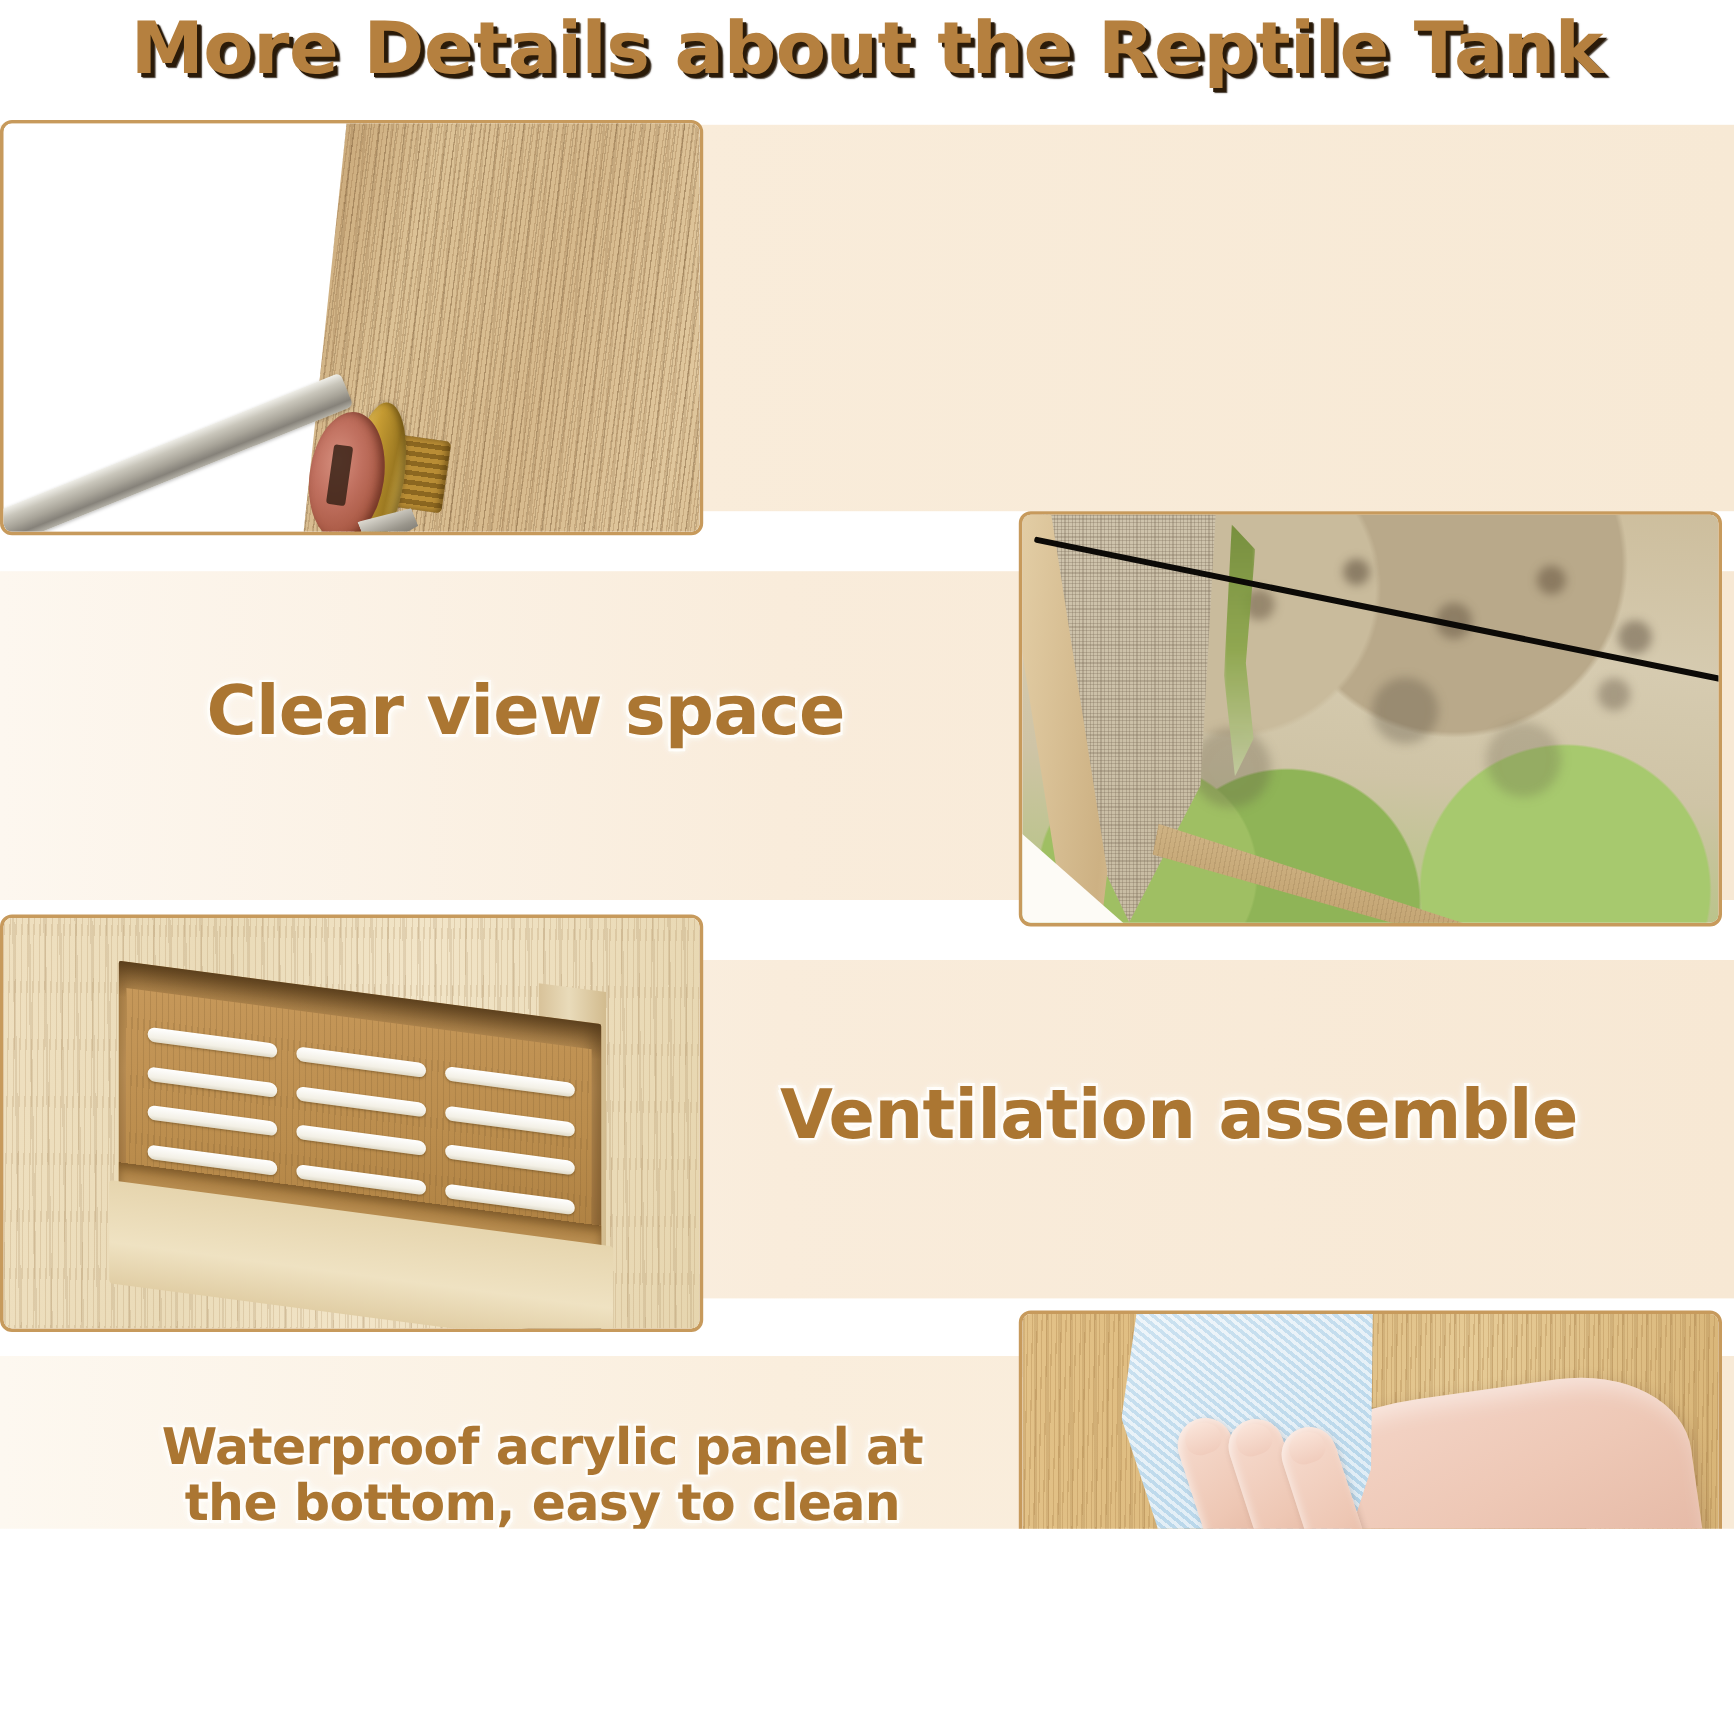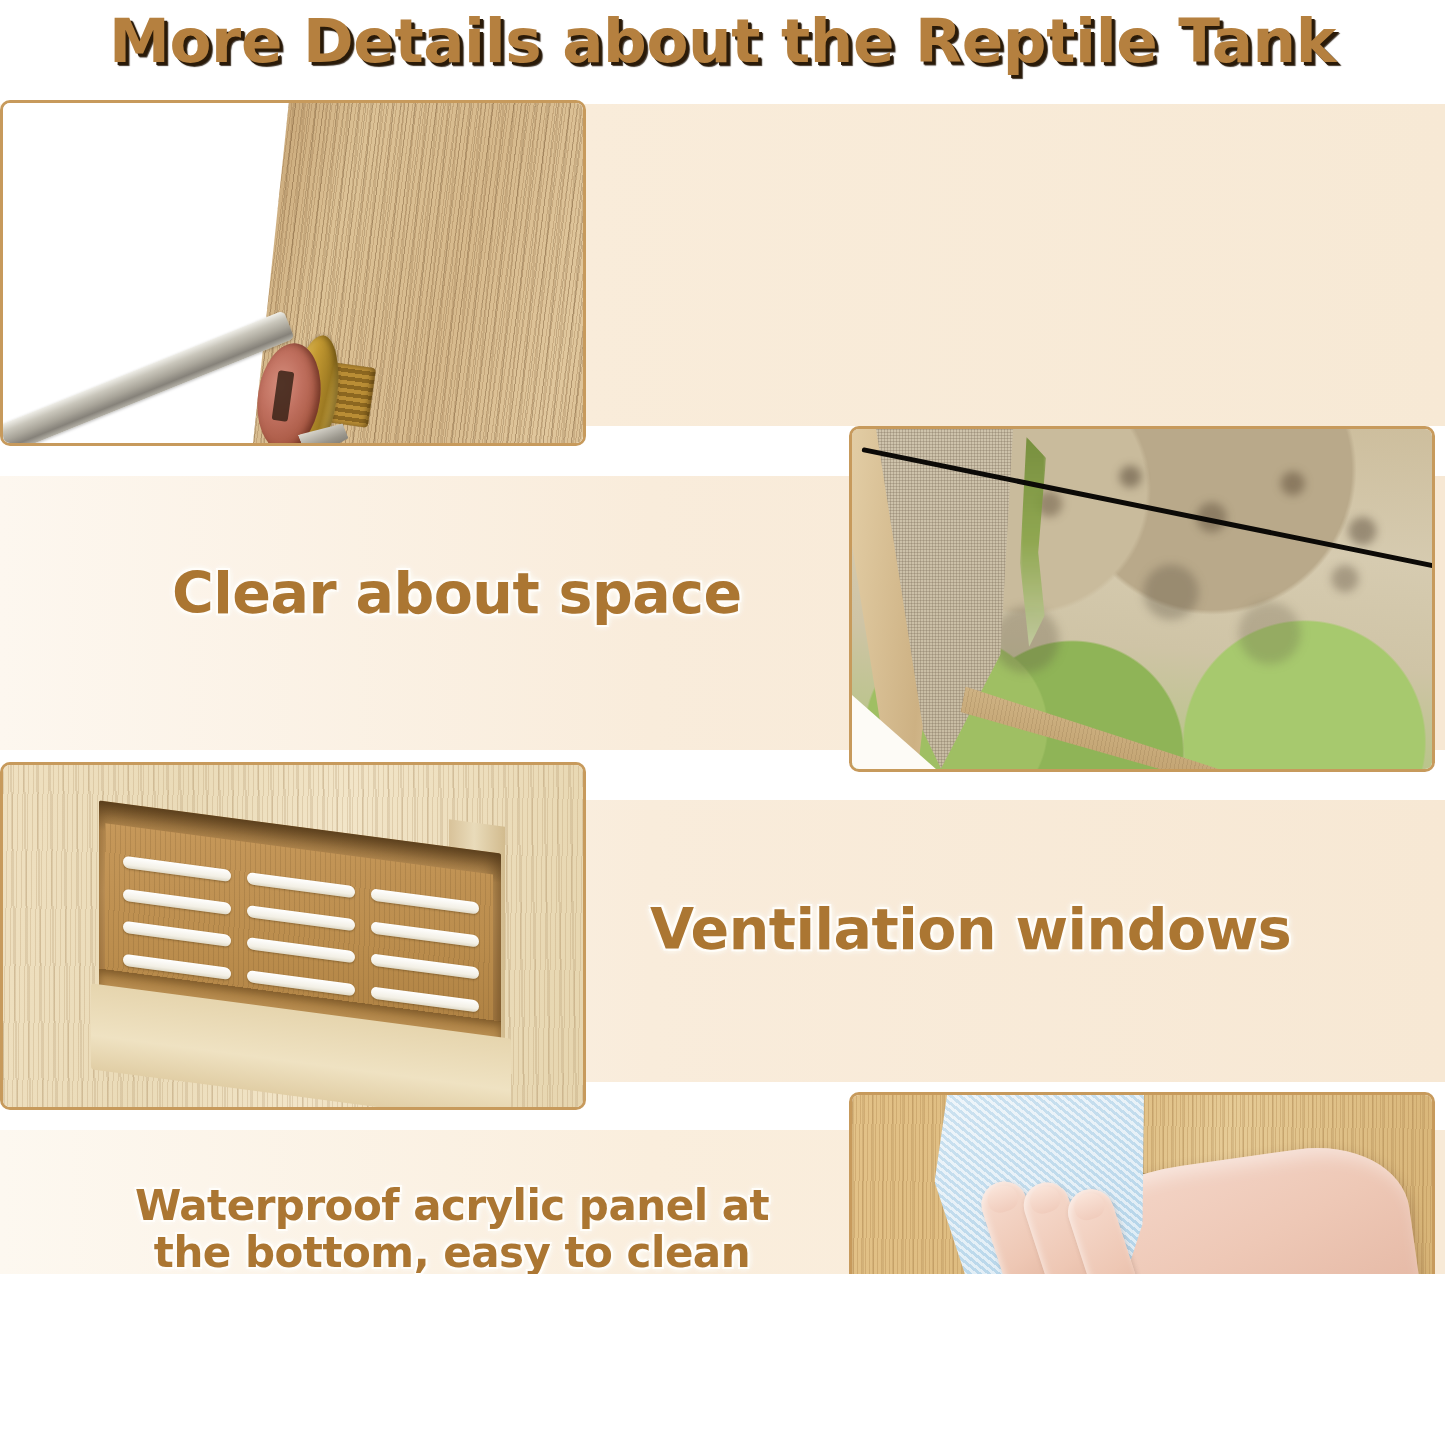--- a/index.html
+++ b/index.html
@@ -330,21 +330,21 @@
       <div id="p2-speckle"></div>
       <div id="p2-mesh"></div>
       <div id="p2-frameL"></div>
       <div id="p2-frameB"></div>
       <div id="p2-moss"></div>
       <div id="p2-blackline"></div>
       <div id="p2-white"></div>
     </div>
   </div>
 
-  <div class="caption" id="cap-clear">Clear about space</div>
+  <div class="caption" id="cap-clear">Clear view space</div>
 
   <div class="photo" id="photo-vent">
     <div class="ph-inner">
       <div class="bg"></div>
       <div id="p3-rightwall"></div>
       <div id="p3-recess">
         <div id="p3-panel">
           <div class="vgroup" id="vg1">
             <div class="vslot"></div>
             <div class="vslot"></div>
@@ -366,21 +366,21 @@
             <div class="vslot"></div>
             <div class="vslot"></div>
           </div>
         </div>
       </div>
       <div id="p3-ledge"></div>
       <div id="p3-lip"></div>
     </div>
   </div>
 
-  <div class="caption" id="cap-vent">Ventilation windows</div>
+  <div class="caption" id="cap-vent">Ventilation assemble</div>
 
   <div class="photo" id="photo-clean">
     <div class="ph-inner">
       <div class="bg"></div>
       <div id="p4-acrylic"></div>
       <div id="p4-vent">
         <div class="p4col">
           <div class="p4slot"></div>
           <div class="p4slot"></div>
           <div class="p4slot"></div>

